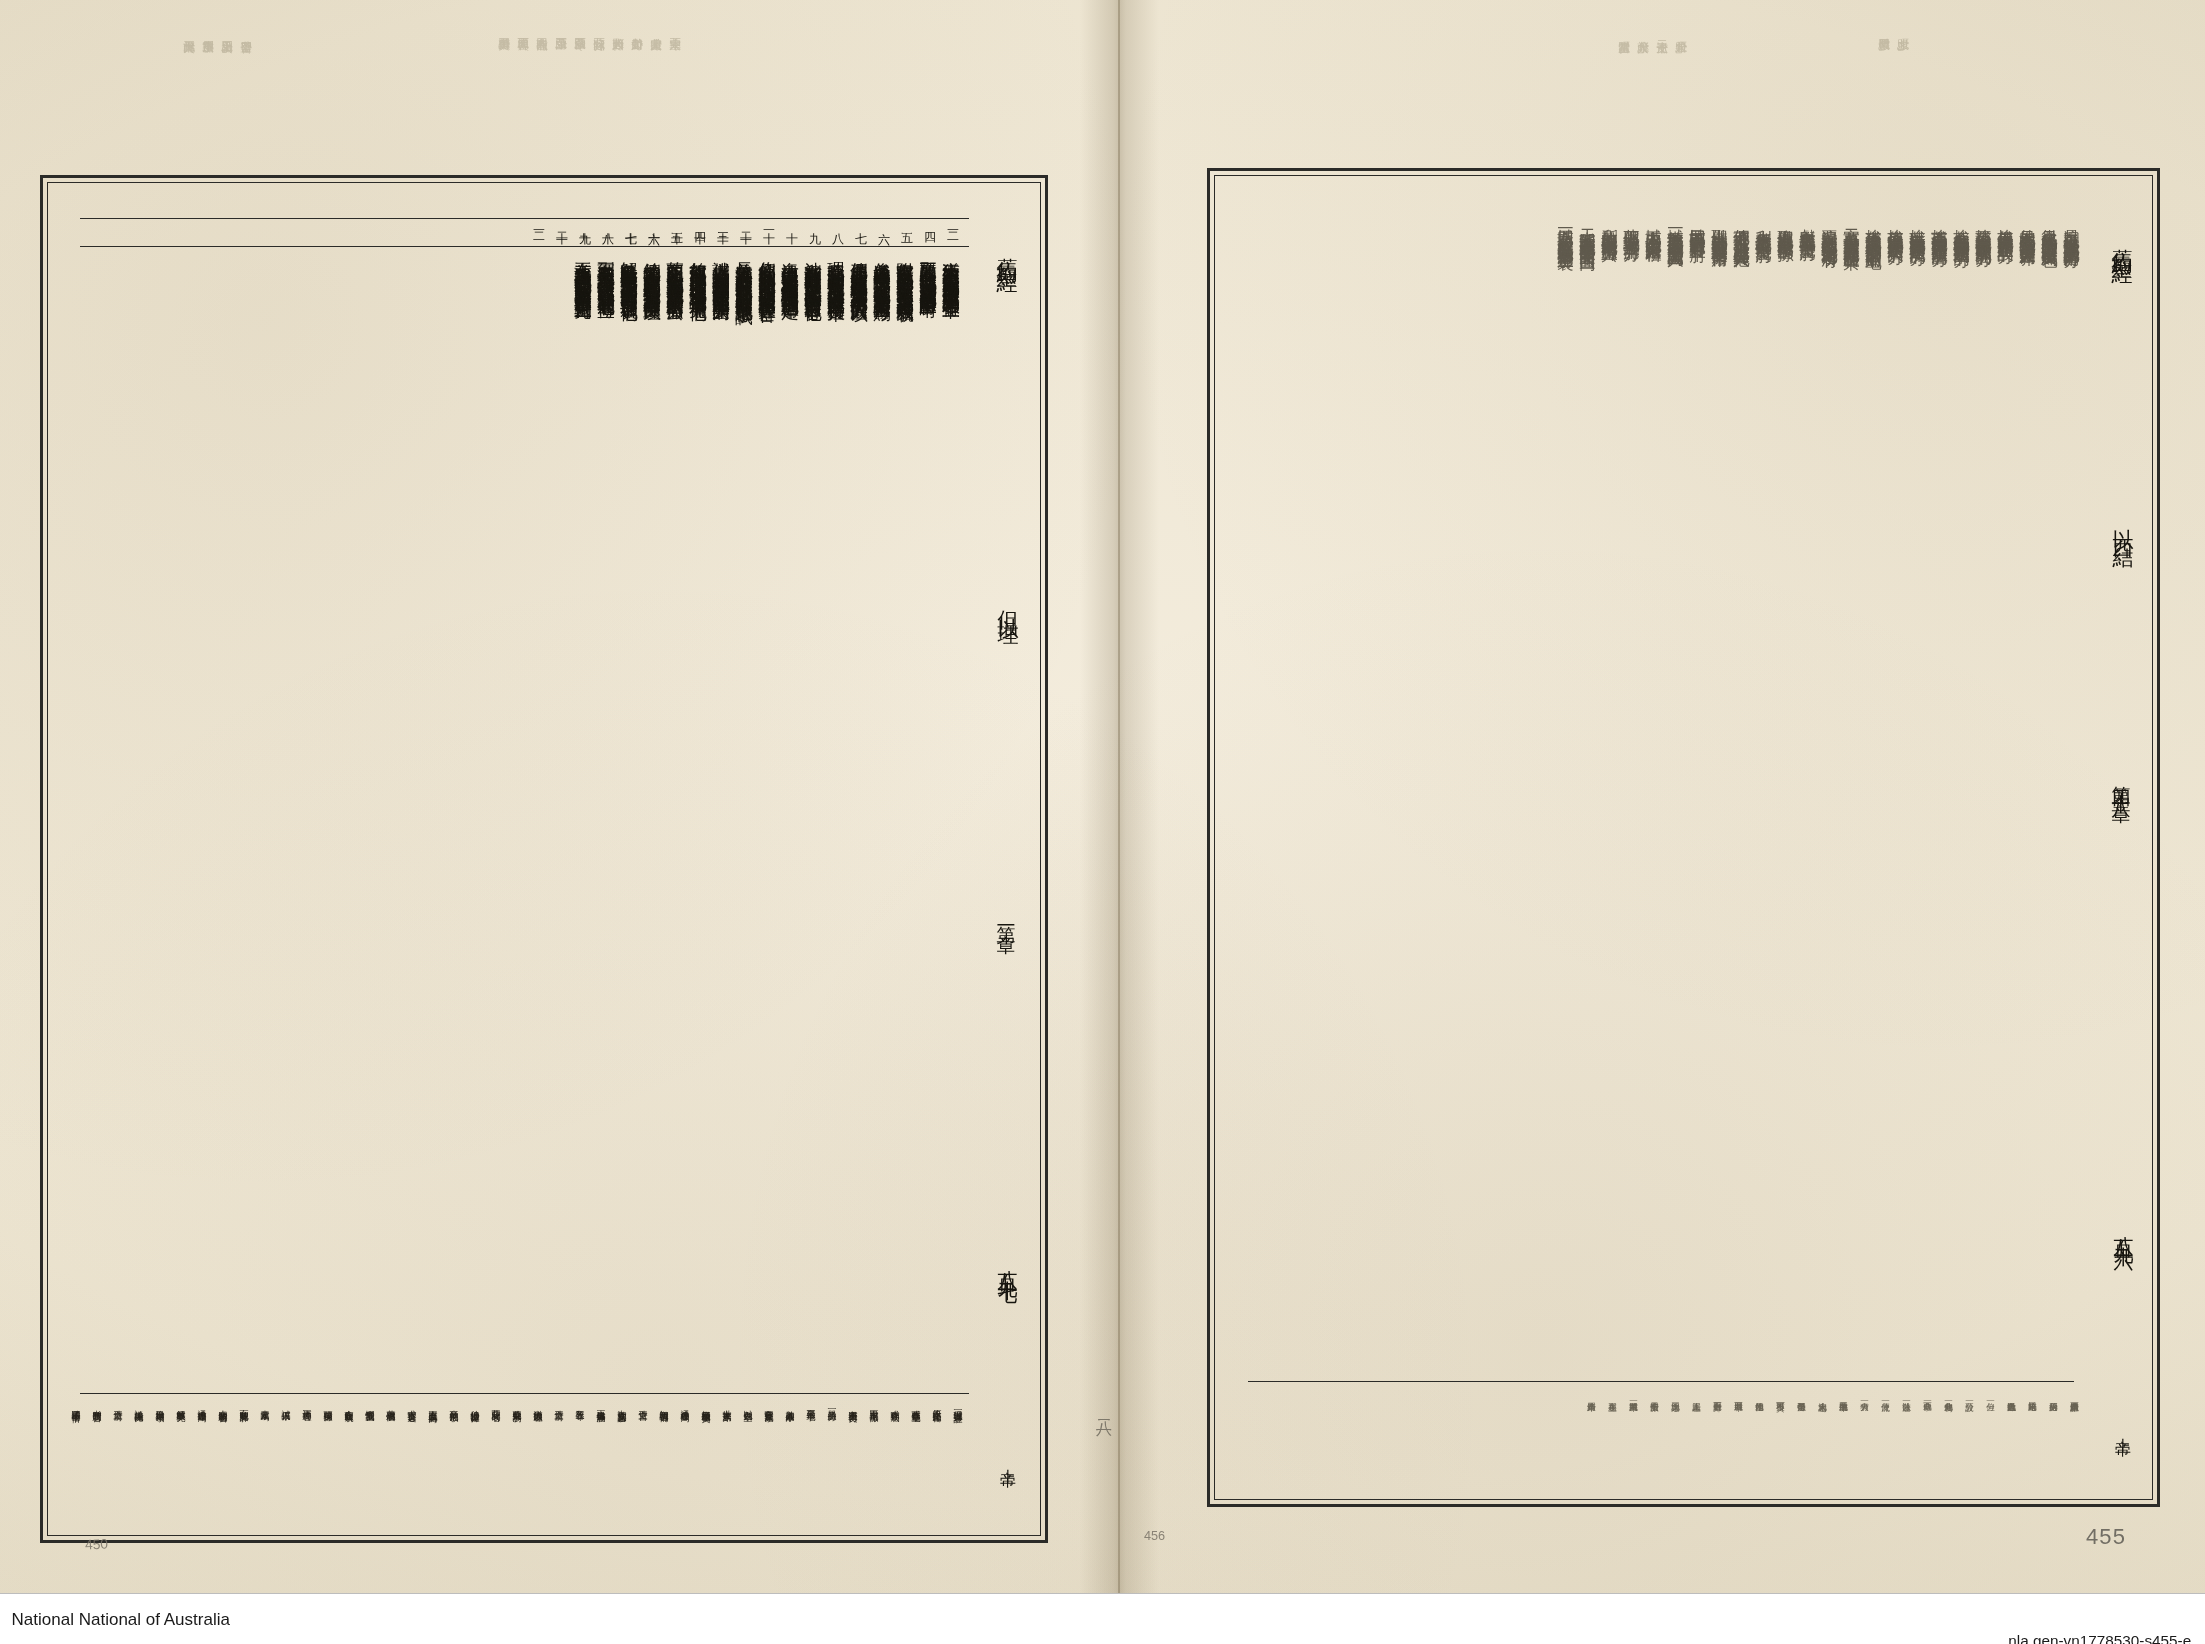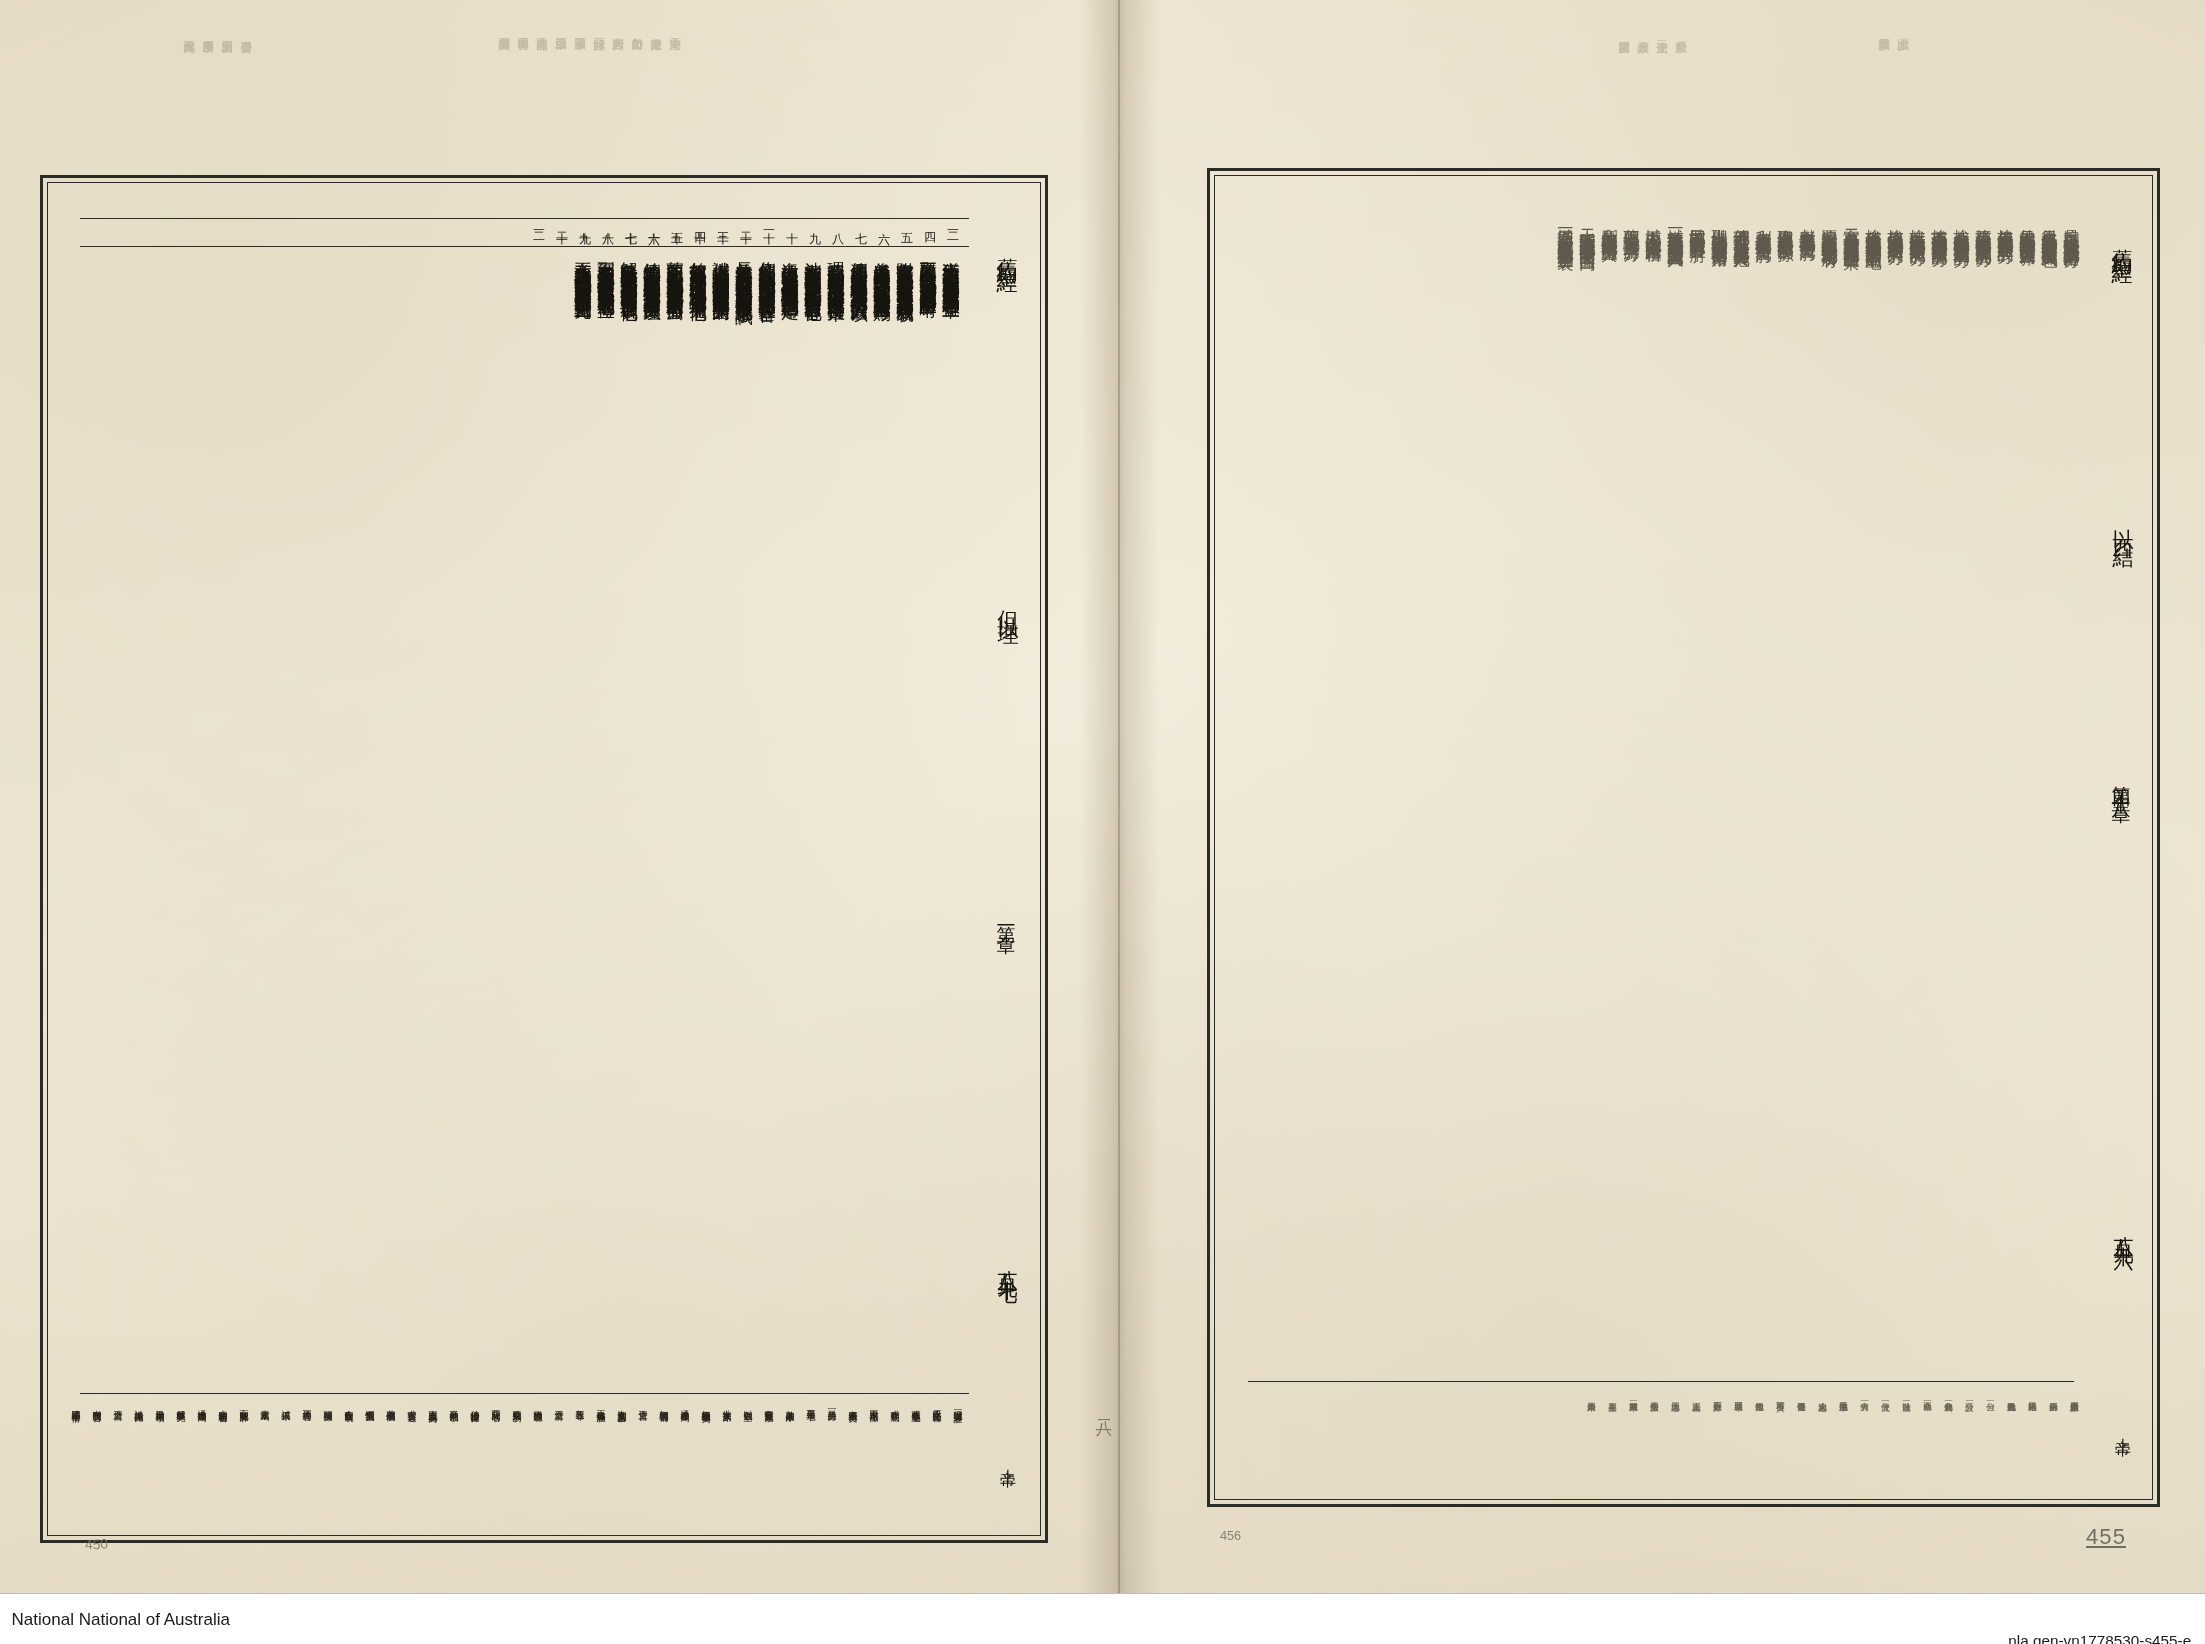--- a/index.html
+++ b/index.html
@@ -277,36 +277,35 @@
     position: absolute;
     color: #6d6a63;
     font-family: "Liberation Sans", sans-serif;
     opacity: .85;
   }
   .pencil-455 {
     right: 79px; top: 1524px;
     font-size: 22px;
     letter-spacing: 1.1px;
     color: #5e5b54;
-    text-decoration: underline;
   }
   .pencil-left {
     left: 85px; top: 1537px;
     font-size: 13.8px;
     transform: rotate(-3deg);
     color: #7a7468;
   }
   .pencil-mid {
     left: 1093px; top: 1408px;
     font-size: 16px;
     writing-mode: vertical-rl;
     color: #6f6a5e;
   }
   .pencil-mid2 {
-    left: 1220px; top: 1529px;
+    left: 1144px; top: 1529px;
     font-size: 12.7px;
     color: #7a7468;
   }
 </style>
 </head>
 <body>
 
 <div class="scan">
 
   <div class="gutter"></div>

